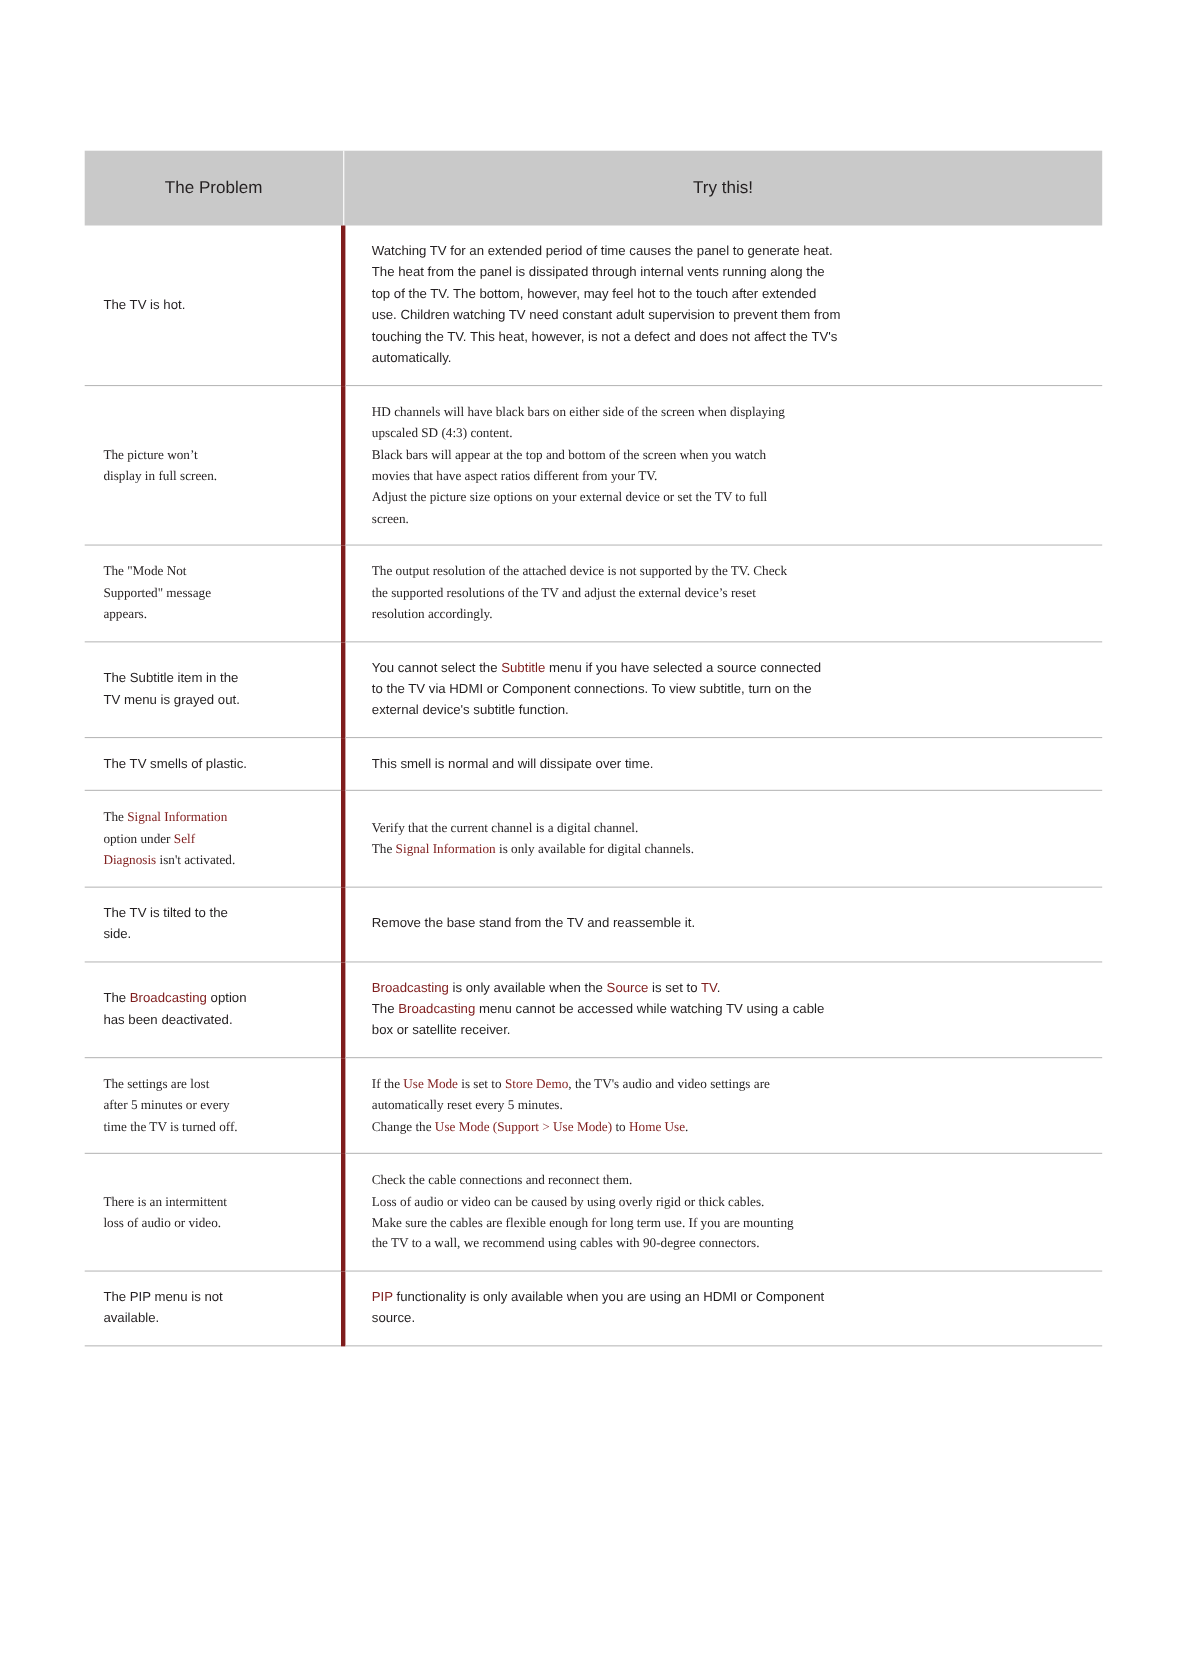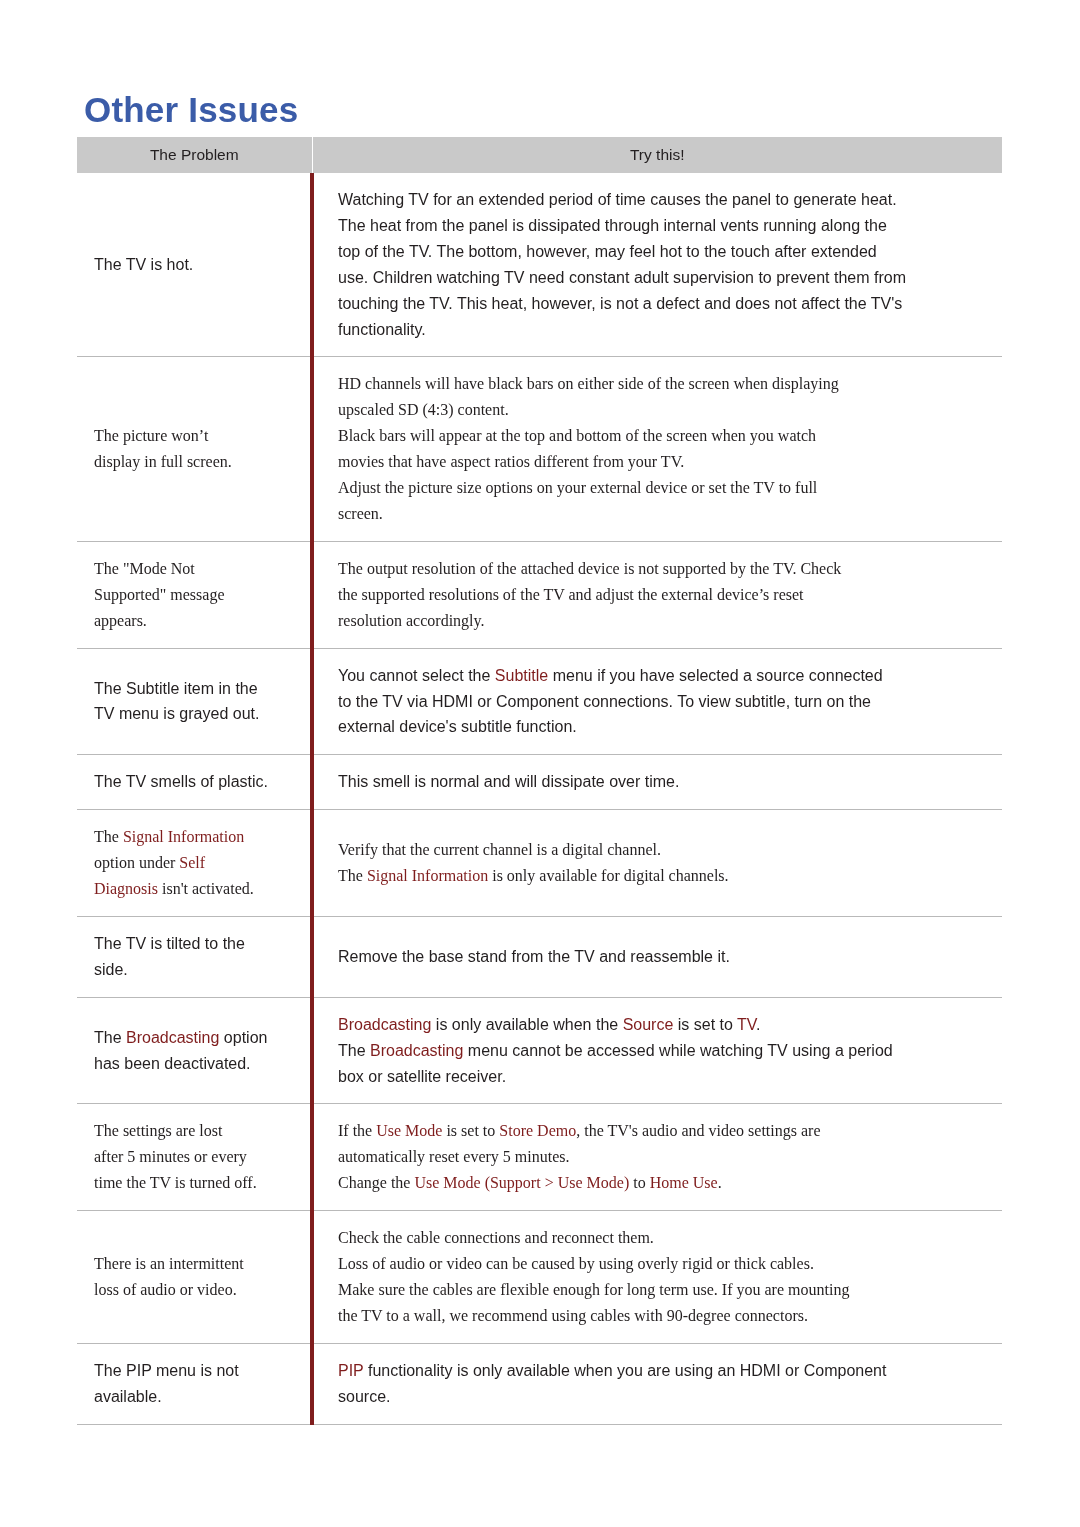--- a/index.html
+++ b/index.html
@@ -47,34 +47,34 @@
 
   .issues-table thead th {
     background: #c9c9c9;
     border: none;
     height: 36px;
     font-size: 15.5px;
     font-weight: normal;
     color: #231f20;
     text-align: center;
     vertical-align: middle;
-    padding: 0;
+    padding: 16px;
     margin-top: 39px;
   }
   .issues-table thead th.th-problem {
     border-right: 1px solid #ffffff;
   }
 
   .issues-table tbody td {
     border: 1px solid #b9b9b9;
     border-left: none;
     border-right: none;
     padding: 14px 0 14px 0;
     vertical-align: middle;
-    font-size: 16px;
+    font-size: 12px;
     line-height: 1.62;
     color: #231f20;
   }
   .issues-table tbody tr td.cell-problem {
     border-right: 4px solid #7f1d1d;
     padding-left: 17px;
     padding-right: 10px;
   }
   .issues-table tbody tr td.cell-try {
     padding-left: 24px;
@@ -90,21 +90,20 @@
 
   .line { display: block; }
 
   .hl { color: #7f1d1d; }
 </style>
 </head>
 <body>
 
 <div class="page">
 
-  <h1 class="page-title">Other Issues</h1>
 
   <table class="issues-table">
     <colgroup>
       <col class="col-problem">
       <col class="col-try">
     </colgroup>
     <thead>
       <tr>
         <th class="th-problem">The Problem</th>
         <th class="th-try">Try this!</th>
@@ -114,21 +113,21 @@
         <tr>
           <td class="cell-problem">
             <span class="line">The TV is hot.</span>
           </td>
           <td class="cell-try">
             <span class="line">Watching TV for an extended period of time causes the panel to generate heat.</span>
             <span class="line">The heat from the panel is dissipated through internal vents running along the</span>
             <span class="line">top of the TV. The bottom, however, may feel hot to the touch after extended</span>
             <span class="line">use. Children watching TV need constant adult supervision to prevent them from</span>
             <span class="line">touching the TV. This heat, however, is not a defect and does not affect the TV's</span>
-            <span class="line">functionality.</span>
+            <span class="line">automatically.</span>
           </td>
         </tr>
         <tr class="sep-blue">
           <td class="cell-problem">
             <span class="line">The picture won’t</span>
             <span class="line">display in full screen.</span>
           </td>
           <td class="cell-try">
             <span class="line">HD channels will have black bars on either side of the screen when displaying</span>
             <span class="line">upscaled SD (4:3) content.</span>
@@ -189,21 +188,21 @@
             <span class="line">Remove the base stand from the TV and reassemble it.</span>
           </td>
         </tr>
         <tr>
           <td class="cell-problem">
             <span class="line"><span>The </span><span class="hl">Broadcasting</span><span> option</span></span>
             <span class="line"><span>has been deactivated.</span></span>
           </td>
           <td class="cell-try">
             <span class="line"><span class="hl">Broadcasting</span><span> is only available when the </span><span class="hl">Source</span><span> is set to </span><span class="hl">TV</span><span>.</span></span>
-            <span class="line"><span>The </span><span class="hl">Broadcasting</span><span> menu cannot be accessed while watching TV using a period</span></span>
+            <span class="line"><span>The </span><span class="hl">Broadcasting</span><span> menu cannot be accessed while watching TV using a cable</span></span>
             <span class="line"><span>box or satellite receiver.</span></span>
           </td>
         </tr>
         <tr class="sep-blue">
           <td class="cell-problem">
             <span class="line">The settings are lost</span>
             <span class="line">after 5 minutes or every</span>
             <span class="line">time the TV is turned off.</span>
           </td>
           <td class="cell-try">

